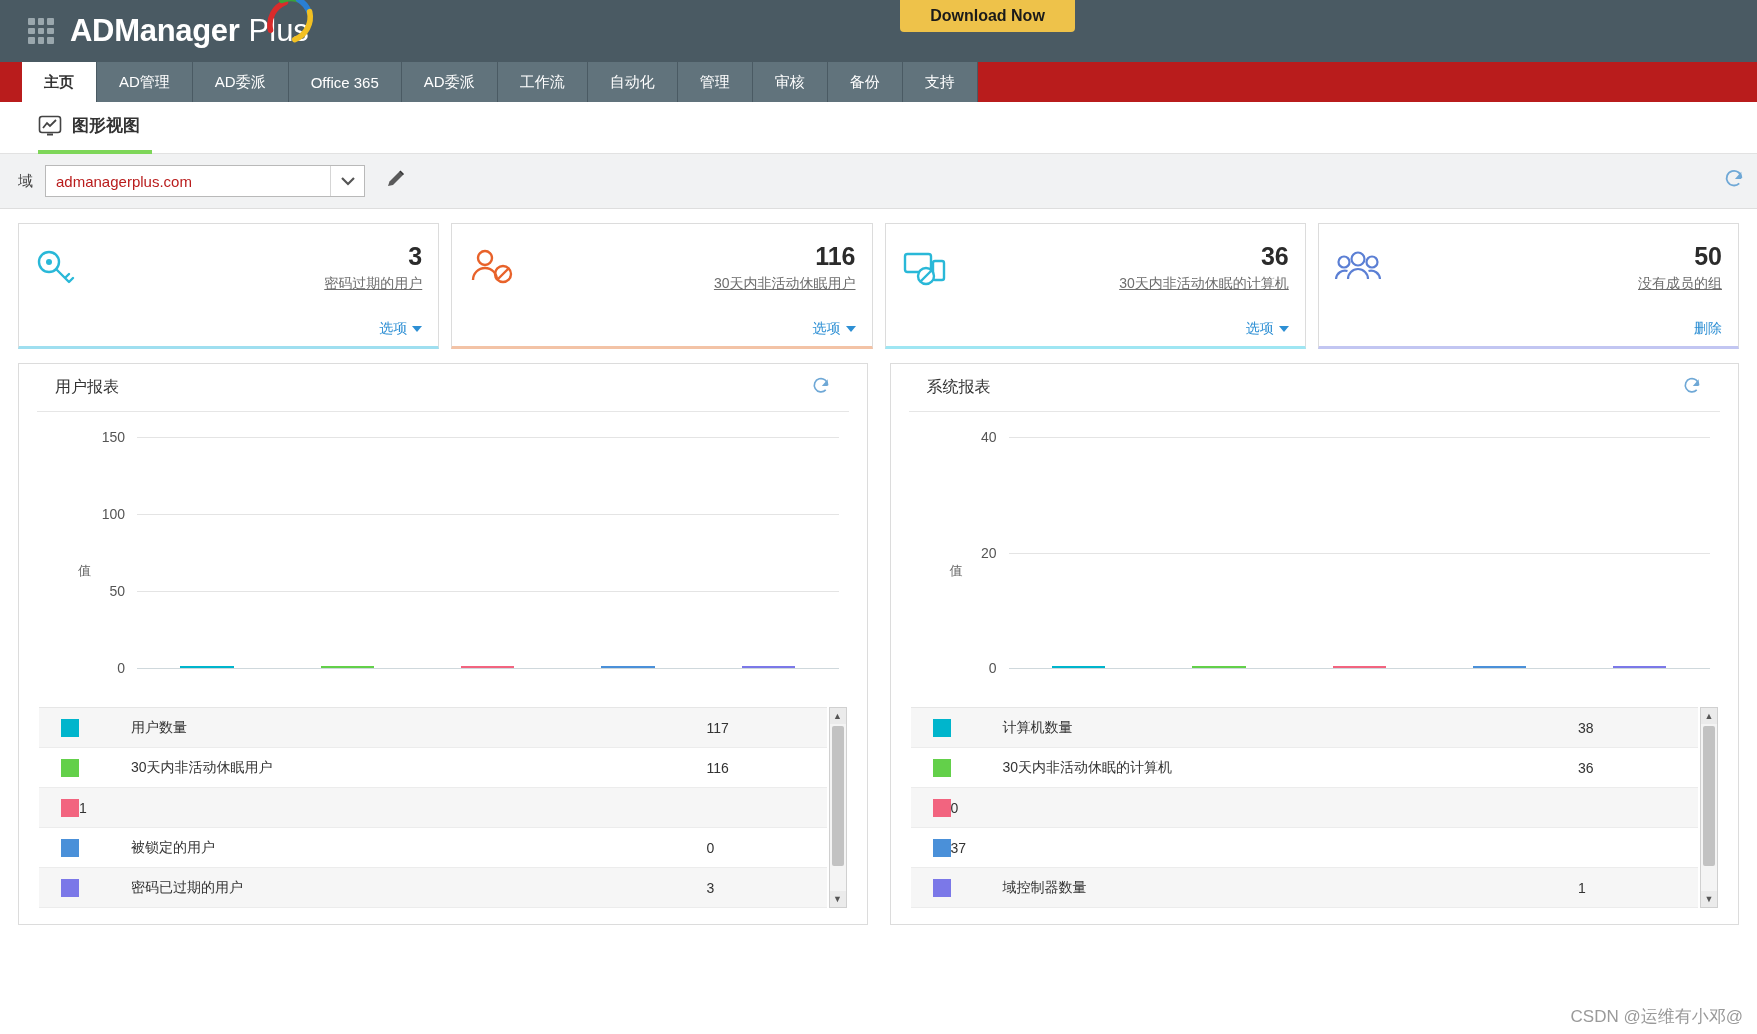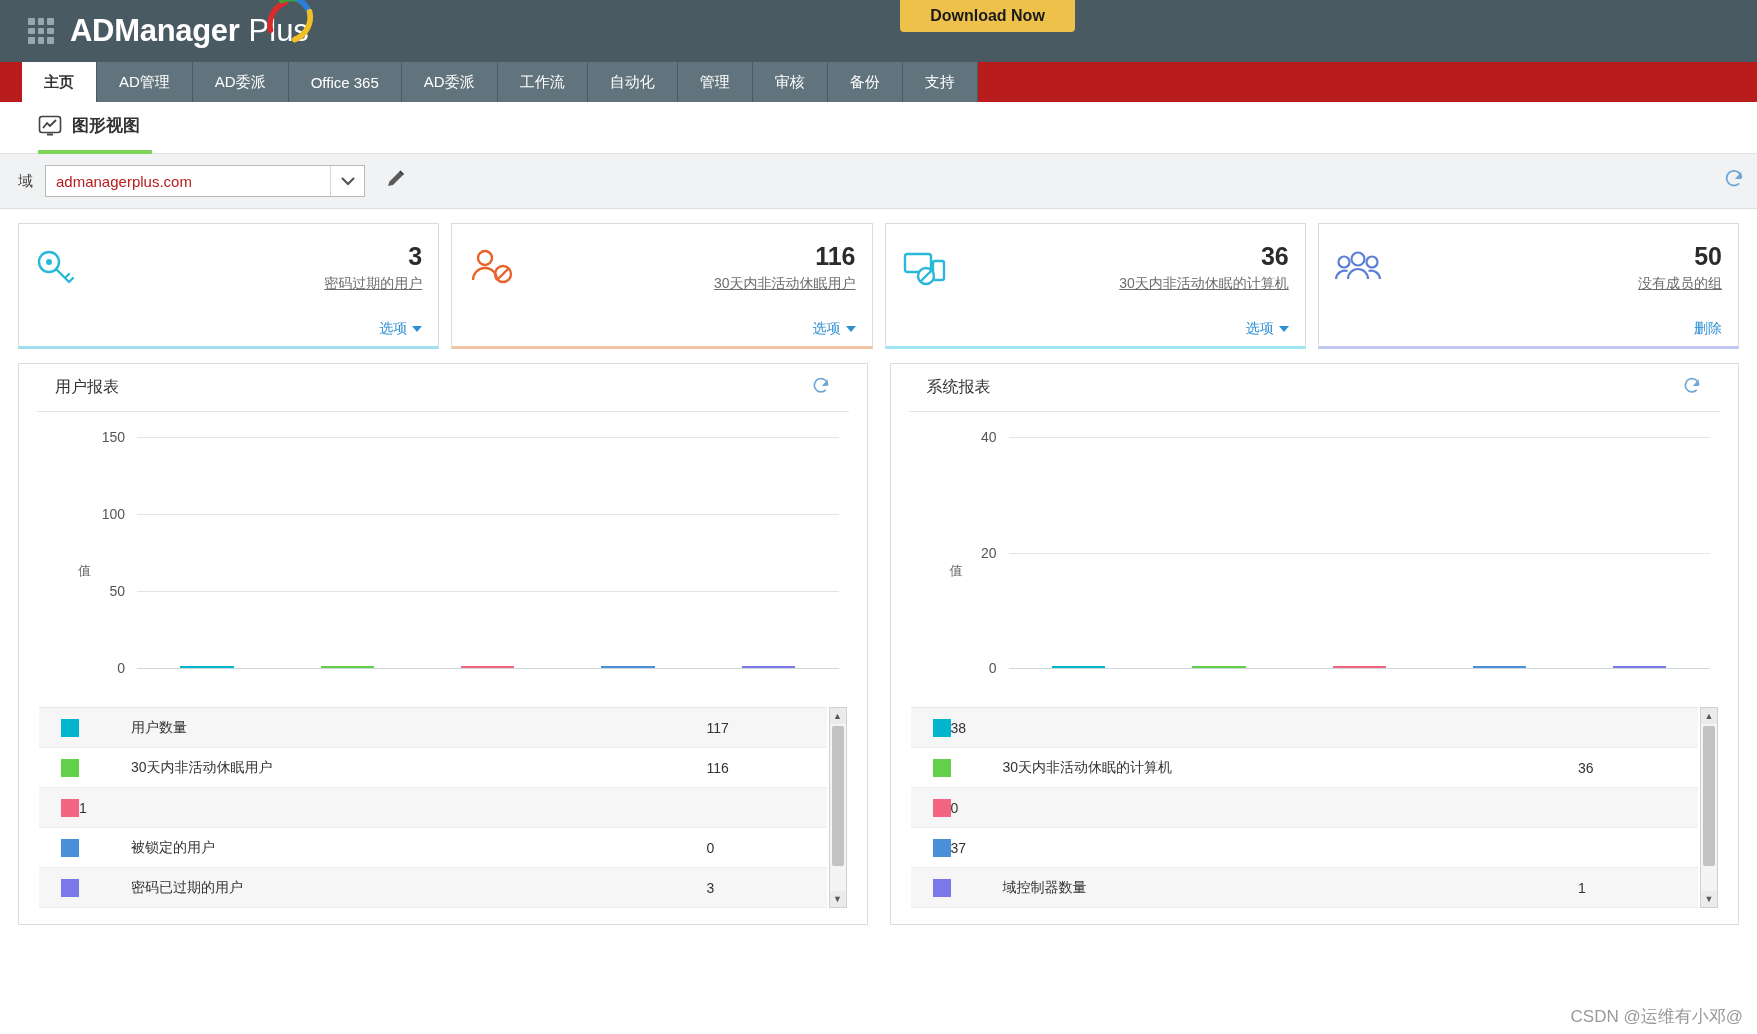--- a/index.html
+++ b/index.html
@@ -411,20 +411,21 @@
             <div class="barslot">
               <div class="bar" style="height: 2.5%; background: rgb(123, 120, 232);"></div>
             </div>
           </div>
         </div>
     </div>
     <div class="legwrap">
       <div class="legtable" id="leg1">
           <div class="legrow">
             <span class="sw" style="background: rgb(0, 181, 204);"></span>
+            <span class="legname">计算机数量</span>
             <span class="legval">38</span>
           </div>
           <div class="legrow">
             <span class="sw" style="background: rgb(99, 208, 74);"></span>
             <span class="legname">30天内非活动休眠的计算机</span>
             <span class="legval">36</span>
           </div>
           <div class="legrow">
             <span class="sw" style="background: rgb(242, 100, 127);"></span>
             <span class="legval">0</span>

